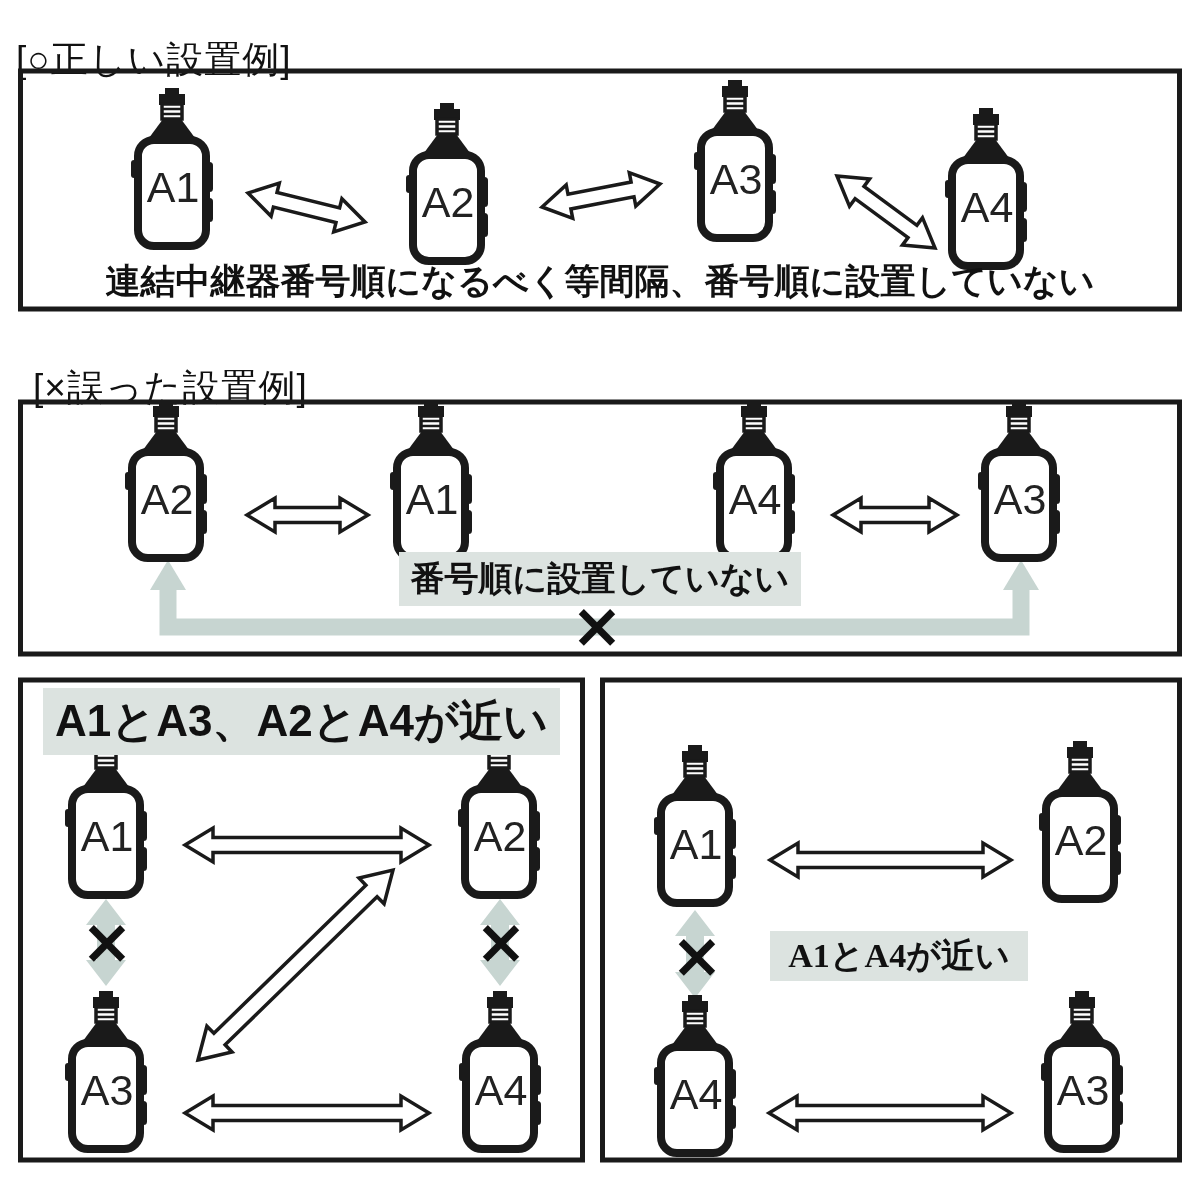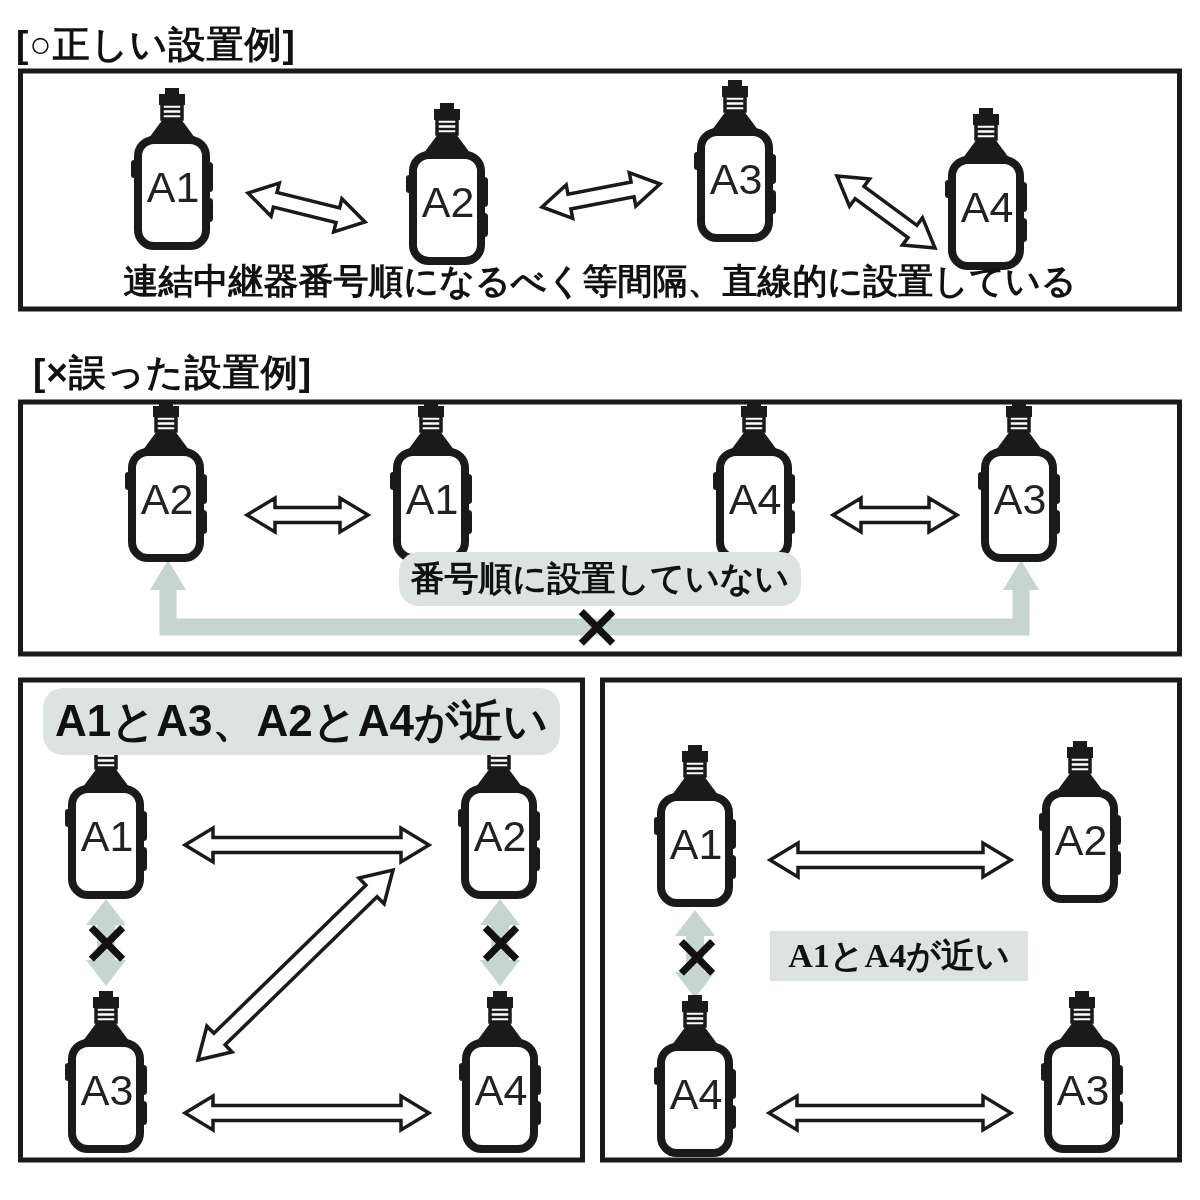--- a/index.html
+++ b/index.html
@@ -8,35 +8,35 @@
     width:1200px;height:1200px;
     background:#ffffff;
     font-family:"Liberation Sans","DejaVu Sans",sans-serif;
     color:#111;
     overflow:hidden;
   }
   .stage svg{position:absolute;left:0;top:0;}
   .heading{
     position:absolute;
     font-size:37px;
-    font-weight:bold;
+    font-weight:normal;
     letter-spacing:1px;
     white-space:nowrap;
+    margin-top:15px;
   }
   .caption{
     position:absolute;
     text-align:center;
     font-weight:bold;
     white-space:nowrap;
   }
   .hl{
     background:#dce3e0;
     padding:4px 12px;
     display:inline-block;
-    border-radius:20px;
   }
   .cap-correct{left:20px;top:258px;width:1160px;font-size:35px;}
   .cap-wrong{left:20px;top:552px;width:1160px;font-size:34px;}
   .cap-pairs{left:20px;top:688px;width:563px;font-size:44px;}
   .cap-single{
     left:770px;top:931px;width:258px;height:50px;
     display:flex;align-items:center;justify-content:center;
     background:#dce3e0;font-size:34px;font-weight:bold;position:absolute;font-family:Liberation Serif, serif;
   }
   .oarr{fill:#ffffff;stroke:#1a1a1a;stroke-width:3.5;stroke-linejoin:miter;}
@@ -182,21 +182,21 @@
         <text class="devlabel" x="1" y="62">A4</text>
     </g>
     <g transform="translate(1082,1043)">
       <use href="#relay-device"></use>
         <text class="devlabel" x="1" y="62">A3</text>
     </g>
 
     <text class="cross" x="697" y="977">×</text>
   </svg>
 
-  <div class="caption cap-correct">連結中継器番号順になるべく等間隔、直線的に設置している</div>
+  <div class="caption cap-correct">連結中継器番号順になるべく等間隔、番号順に設置していない</div>
 
   <div class="caption cap-wrong">
     <span class="hl">番号順に設置していない</span>
   </div>
 
   <div class="caption cap-pairs">
     <span class="hl">A1とA3、A2とA4が近い</span>
   </div>
 
   <div class="cap-single">A1とA4が近い</div>

